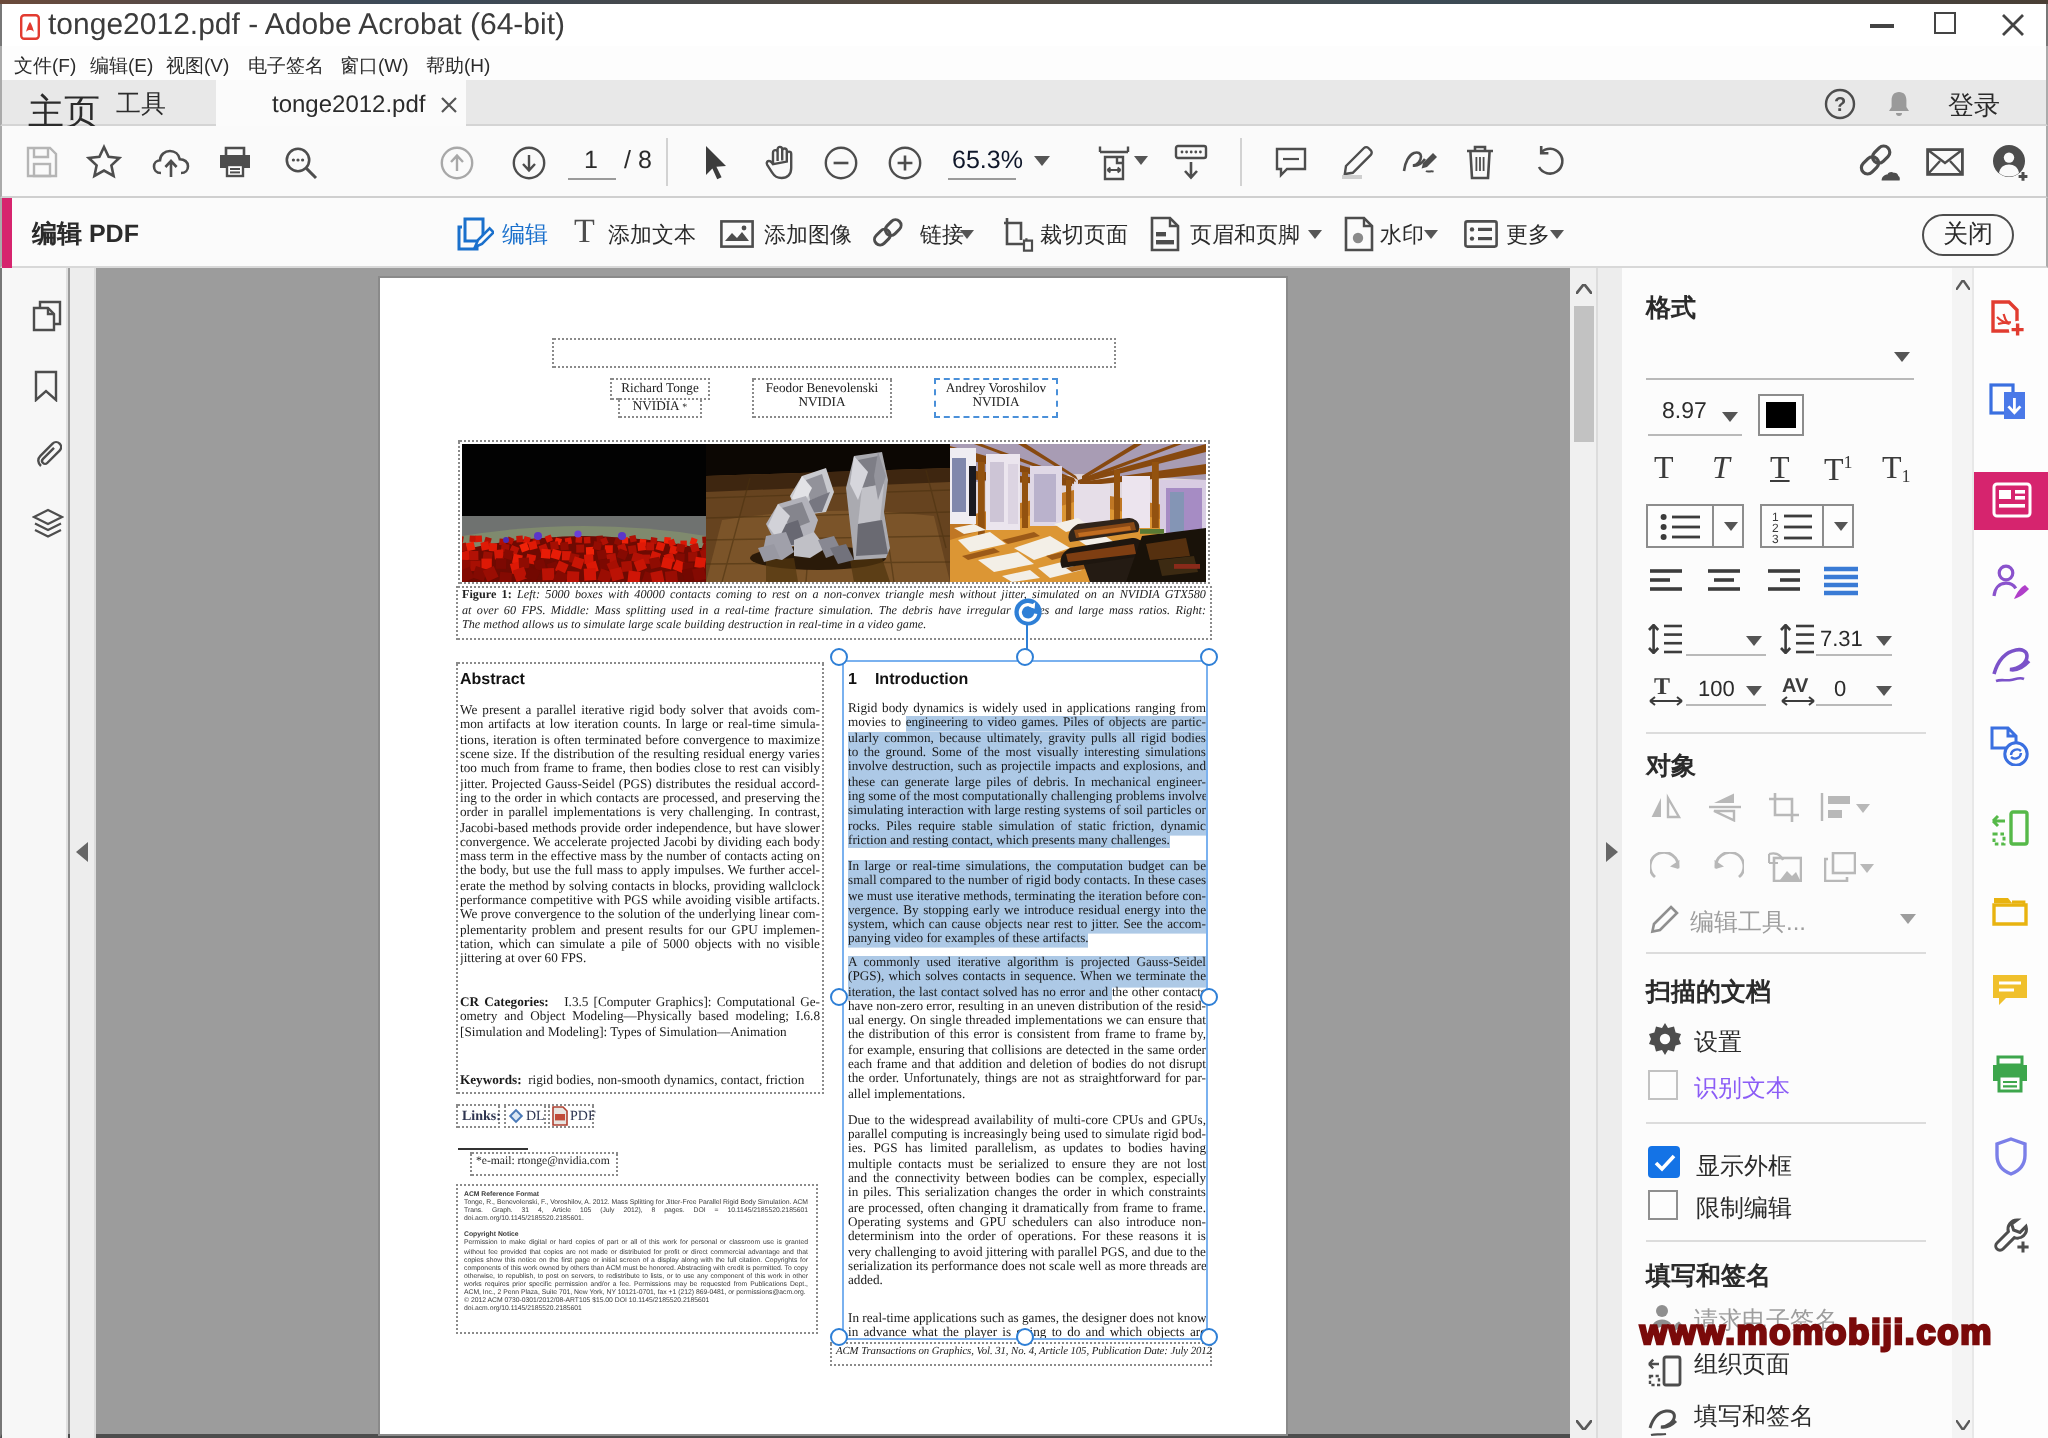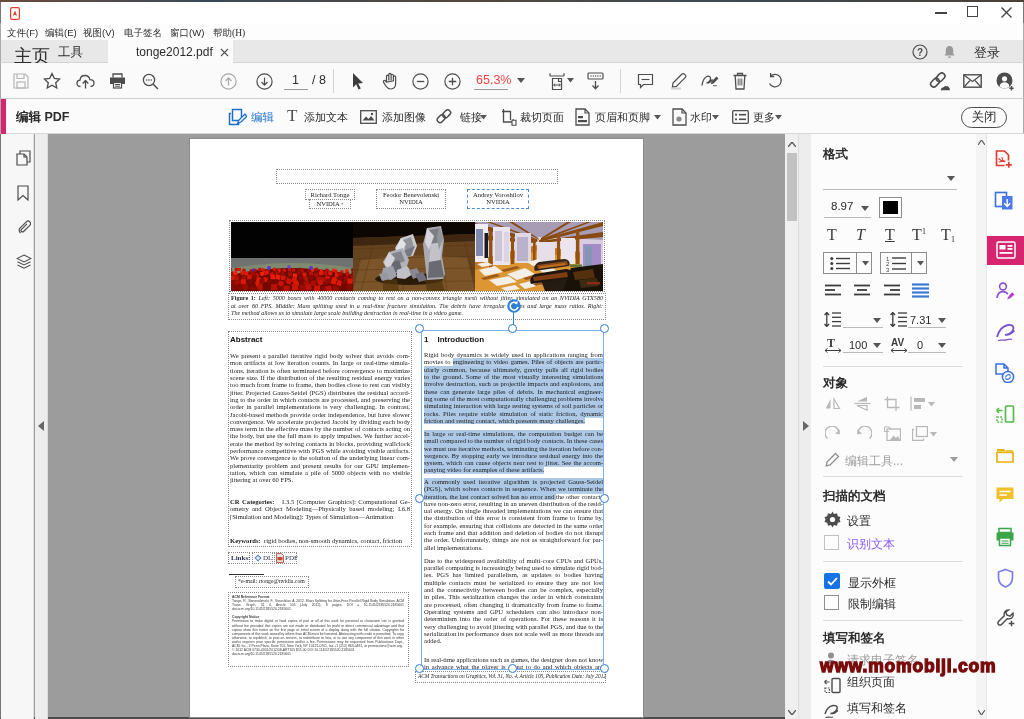--- a/index.html
+++ b/index.html
@@ -19,34 +19,35 @@
 </head>
 <body>
 
 <div class="ab" style="left:0;top:0;width:1024px;height:2px;background:linear-gradient(90deg,#6b4a3a,#3a4a5a 20%,#54483c 45%,#3c4b55 70%,#4a3f35 100%);"></div>
 
 <div class="ab" style="left:0;top:2px;width:1024px;height:21px;background:#ffffff;border-left:1px solid #777;border-right:1px solid #777;">
   <svg class="ab" style="left:9px;top:5px;" width="10" height="13" viewBox="0 0 10 13">
     <rect x="0.6" y="0.6" width="8.8" height="11.8" rx="1.5" fill="#fff" stroke="#e23b30" stroke-width="1.2"></rect>
     <path d="M3 9 C3.8 6 4.5 4.5 5 4 C5.5 4.5 6.2 6 7 9 C5.9 7.7 4.1 7.7 3 9 Z" fill="#e23b30"></path>
   </svg>
+  <div class="ab" style="left:23px;top:2px;font-size:15px;color:#3c3c3c;">tonge2012.pdf - Adobe Acrobat (64-bit)</div>
   <div class="ab" style="left:934px;top:10px;width:12px;height:1.5px;background:#444;"></div>
   <div class="ab" style="left:966px;top:4px;width:11px;height:11px;border:1.4px solid #444;"></div>
   <svg class="ab" style="left:999px;top:4px;" width="13" height="13" viewBox="0 0 13 13">
       <path d="M1.5 1.5 L11.5 11.5 M11.5 1.5 L1.5 11.5" stroke="#444" stroke-width="1.4"></path>
     </svg>
 </div>
 
 <div class="ab" style="left:0;top:23px;width:1024px;height:17px;background:#fdfdfd;border-left:1px solid #aaa;border-right:1px solid #aaa;font-size:9.5px;color:#2b2b2b;">
   <span class="ab" style="left:6px;top:4px;">文件(F)</span>
   <span class="ab" style="left:44px;top:4px;">编辑(E)</span>
   <span class="ab" style="left:82px;top:4px;">视图(V)</span>
   <span class="ab" style="left:123px;top:4px;">电子签名</span>
   <span class="ab" style="left:169px;top:4px;">窗口(W)</span>
-  <span class="ab" style="left:212px;top:4px;font-family:Liberation Serif, serif;">帮助(H)</span>
+  <span class="ab" style="left:212px;top:4px;">帮助(H)</span>
 </div>
 
 <div class="ab" style="left:0;top:40px;width:1024px;height:23px;background:#e8e8e8;border-left:1px solid #aaa;border-right:1px solid #aaa;border-bottom:1px solid #d4d4d4;">
   <span class="ab" style="left:13px;top:4px;font-size:18px;color:#2b2b2b;">主页</span>
   <span class="ab" style="left:57px;top:4px;font-size:12.5px;color:#2b2b2b;">工具</span>
   <div class="ab" style="left:107px;top:0;width:125px;height:23px;background:#fbfbfb;"></div>
   <span class="ab" style="left:135px;top:5px;font-size:12px;color:#2b2b2b;">tonge2012.pdf</span>
   <svg class="ab" style="left:219px;top:8px;" width="9" height="9" viewBox="0 0 9 9">
       <path d="M1 1 L8 8 M8 1 L1 8" stroke="#555" stroke-width="1.1"></path>
     </svg>
@@ -122,21 +123,21 @@
   <svg class="ab" style="left:411px;top:10px" width="17" height="17" viewBox="0 0 17 17">
       <circle cx="8.5" cy="8.5" r="7.6" fill="none" stroke="#4d4d4d" stroke-width="1.2"></circle>
       <line x1="4.8" y1="8.5" x2="12.2" y2="8.5" stroke="#4d4d4d" stroke-width="1.3"></line>
     </svg>
 
   <svg class="ab" style="left:443px;top:10px" width="17" height="17" viewBox="0 0 17 17">
       <circle cx="8.5" cy="8.5" r="7.6" fill="none" stroke="#4d4d4d" stroke-width="1.2"></circle>
       <path d="M4.8 8.5 H12.2 M8.5 4.8 V12.2" fill="none" stroke="#4d4d4d" stroke-width="1.3"></path>
     </svg>
 
-  <span class="ab" style="left:475px;top:10px;font-size:12.5px;color:#ef4444;">65.3%</span>
+  <span class="ab" style="left:475px;top:10px;font-size:12.5px;color:#0f172a;">65.3%</span>
   <div class="ab" style="left:473px;top:26px;width:34px;border-bottom:1px solid #9a9a9a;"></div>
   <svg class="ab" style="left:516px;top:15px" width="8" height="6" viewBox="0 0 8 6">
       <path d="M0 0 L4 5 L8 0 Z" fill="#555"></path>
     </svg>
 
   <svg class="ab" style="left:547px;top:9px" width="18" height="19" viewBox="0 0 18 19">
       <path d="M2 4 H16 M2 1.2 V4 M16 1.2 V4" stroke="#4d4d4d" stroke-width="1.2" fill="none"></path>
       <path d="M4.5 6.5 H13.5 V17.5 H4.5 Z M10.5 6.5 V9.5 H13.5" stroke="#4d4d4d" stroke-width="1.2" fill="none"></path>
       <path d="M5.7 13 H12.3 M5.7 13 L7.2 11.7 M5.7 13 L7.2 14.3 M12.3 13 L10.8 11.7 M12.3 13 L10.8 14.3" stroke="#4d4d4d" stroke-width="1" fill="none"></path>
     </svg>

